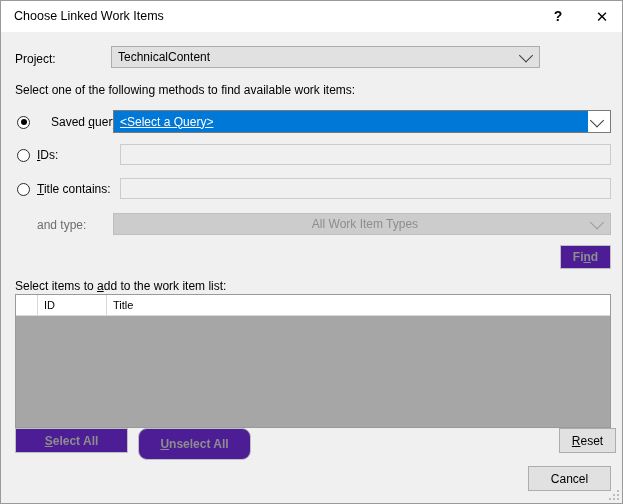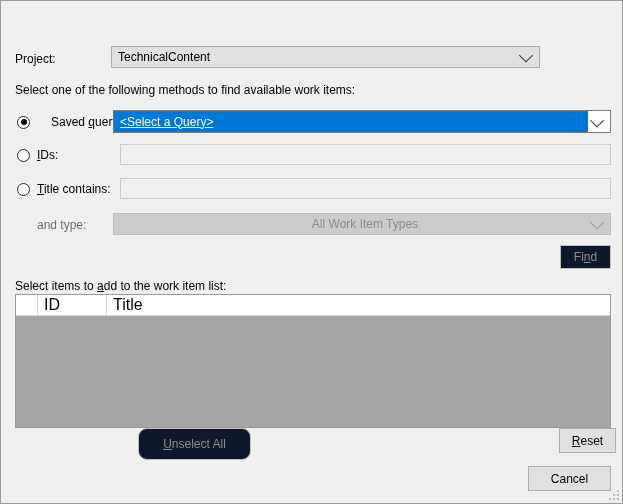--- a/index.html
+++ b/index.html
@@ -183,23 +183,24 @@
     font-family: "Liberation Sans", sans-serif;
     font-size: 12px;
     color: #000000;
     display: flex;
     align-items: center;
     justify-content: center;
     padding: 0;
     cursor: default;
   }
   .btn.disabled {
-    background: #0f172a;
+    background: #4c1d95;
     border-color: #bfbfbf;
     color: #8d8d8d;
+    font-weight: bold;
   }
   .btn.flat-disabled {
     background: #cccccc;
     border-color: #cccccc;
     color: #8d8d8d;
   }
 
   
   .listview {
     position: absolute;
@@ -214,21 +215,21 @@
     background: #ffffff;
     border-bottom: 1px solid #d9d9d9;
     box-sizing: border-box;
   }
   .lv-col {
     box-sizing: border-box;
     border-right: 1px solid #d9d9d9;
     display: flex;
     align-items: center;
     padding-left: 6px;
-    font-size: 16px;
+    font-size: 11px;
     color: #000000;
     height: 100%;
     cursor: default;
     background: #ffffff;
   }
   .lv-col.c0 { width: 22px; padding-left: 0; }
   .lv-col.c1 { width: 69px; }
   .lv-col.c2 { flex: 1 1 auto; border-right: none; }
   .lv-body {
     height: calc(100% - 21px);
@@ -249,20 +250,29 @@
     height: 2px;
     background: #bdbdbd;
     display: block;
   }
 </style>
 </head>
 <body>
 
 <div class="dialog">
 
+  <div class="titlebar">
+    <div class="title-text">Choose Linked Work Items</div>
+    <button class="title-btn" id="help-btn">
+      <span class="glyph-help">?</span>
+    </button>
+    <button class="title-btn" id="close-btn">
+      <span class="glyph-close">✕</span>
+    </button>
+  </div>
 
   <div class="client">
 
     <div class="lbl" style="left:14px; top:20px;"><span>Pro</span><span class="acc">j</span><span>ect:</span></div>
     <div class="combo" style="left:110px; top:14px; width:429px; height:22px;text-align:center;">
       <span>TechnicalContent</span>
       <span class="chev"></span>
     </div>
 
     <div class="lbl" style="left:14px; top:51px;">Select one of the following methods to find available work items:</div>
@@ -302,20 +312,23 @@
 
     <div class="listview" style="left:14px; top:262px; width:596px; height:134px;">
       <div class="lv-header">
         <div class="lv-col c0"></div>
         <div class="lv-col c1">ID</div>
         <div class="lv-col c2">Title</div>
       </div>
       <div class="lv-body"></div>
     </div>
 
+    <div class="btn disabled" style="left:14px; top:396px; width:113px; height:25px;">
+      <span><span></span><span class="acc">S</span><span>elect All</span></span>
+    </div>
     <div class="btn disabled" style="left:137px; top:396px; width:113px; height:32px;border-radius:9px;">
       <span><span></span><span class="acc">U</span><span>nselect All</span></span>
     </div>
 
     <div class="btn" style="left:558px; top:396px; width:57px; height:25px;">
       <span><span></span><span class="acc">R</span><span>eset</span></span>
     </div>
 
     <div class="btn" style="left:527px; top:434px; width:83px; height:25px;">
       <span>Cancel</span>

